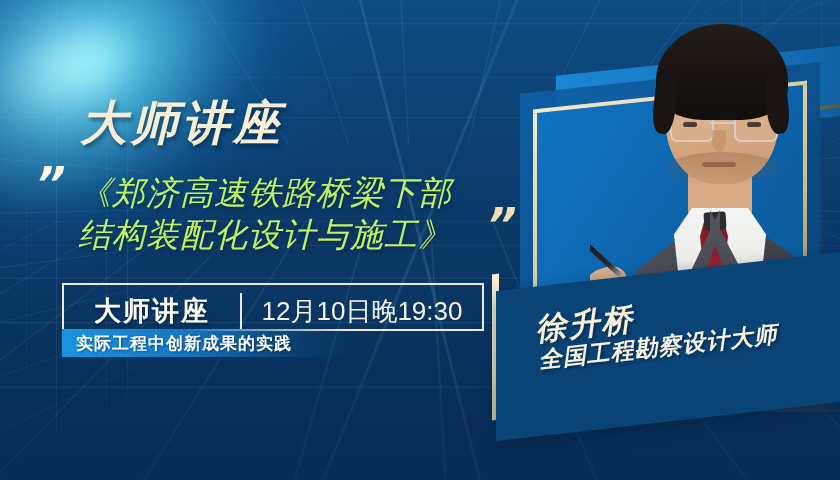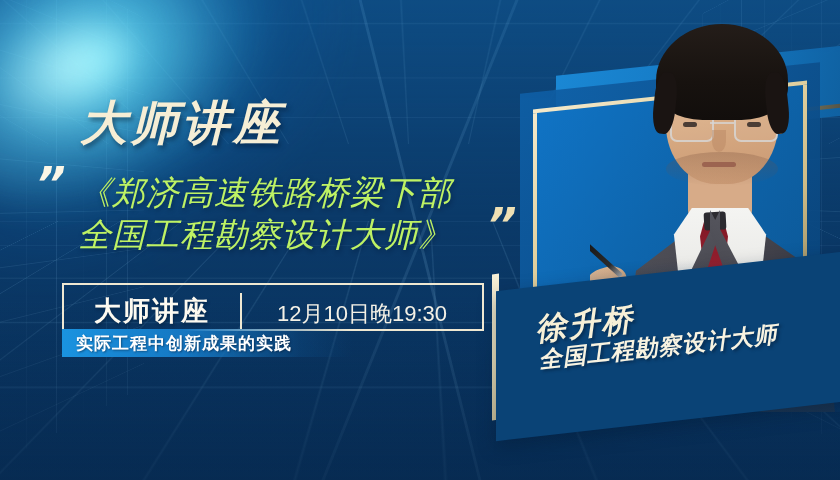--- a/index.html
+++ b/index.html
@@ -248,21 +248,21 @@
     border-right:2px solid #efe8d2;
   }
   .badge-left span{
     font-size:27px;font-weight:bold;color:#fdfaf0;letter-spacing:2px;
     text-shadow:1px 2px 3px rgba(3,22,45,.45);
   }
   .badge-right{
     flex:1;display:flex;align-items:center;justify-content:center;
   }
   .badge-right span{
-    font-size:22px;font-weight:normal;color:#f4f1e6;letter-spacing:0px;
+    font-size:26px;font-weight:normal;color:#f4f1e6;letter-spacing:0px;
   }
   .tagbar{
     position:absolute;left:62px;top:329px;width:290px;height:28px;
     background:linear-gradient(90deg,#1a93e0 0%, #1577c2 42%, rgba(14,86,150,0.28) 82%, rgba(12,70,125,0) 100%);
     display:flex;align-items:center;
   }
   .tagbar span{
     margin-left:14px;font-size:17px;font-weight:bold;color:#ffffff;letter-spacing:1px;
     text-shadow:1px 1px 2px rgba(3,22,45,.5);
   }
@@ -324,21 +324,21 @@
     <p class="sp-name">徐升桥</p>
     <p class="sp-title">全国工程勘察设计大师</p>
   </div>
 
   <div class="title-main">大师讲座</div>
   <div class="quote-open">”</div>
   <div class="quote-close">”</div>
 
   <div class="subject">
     <div>《郑济高速铁路桥梁下部</div>
-    <div>全国工程勘察设计大师》</div>
+    <div>结构装配化设计与施工》</div>
   </div>
 
   <div class="badge-box">
     <div class="badge-left">
       <span>大师讲座</span>
     </div>
     <div class="badge-right">
       <span>12月10日晚19:30</span>
     </div>
   </div>

